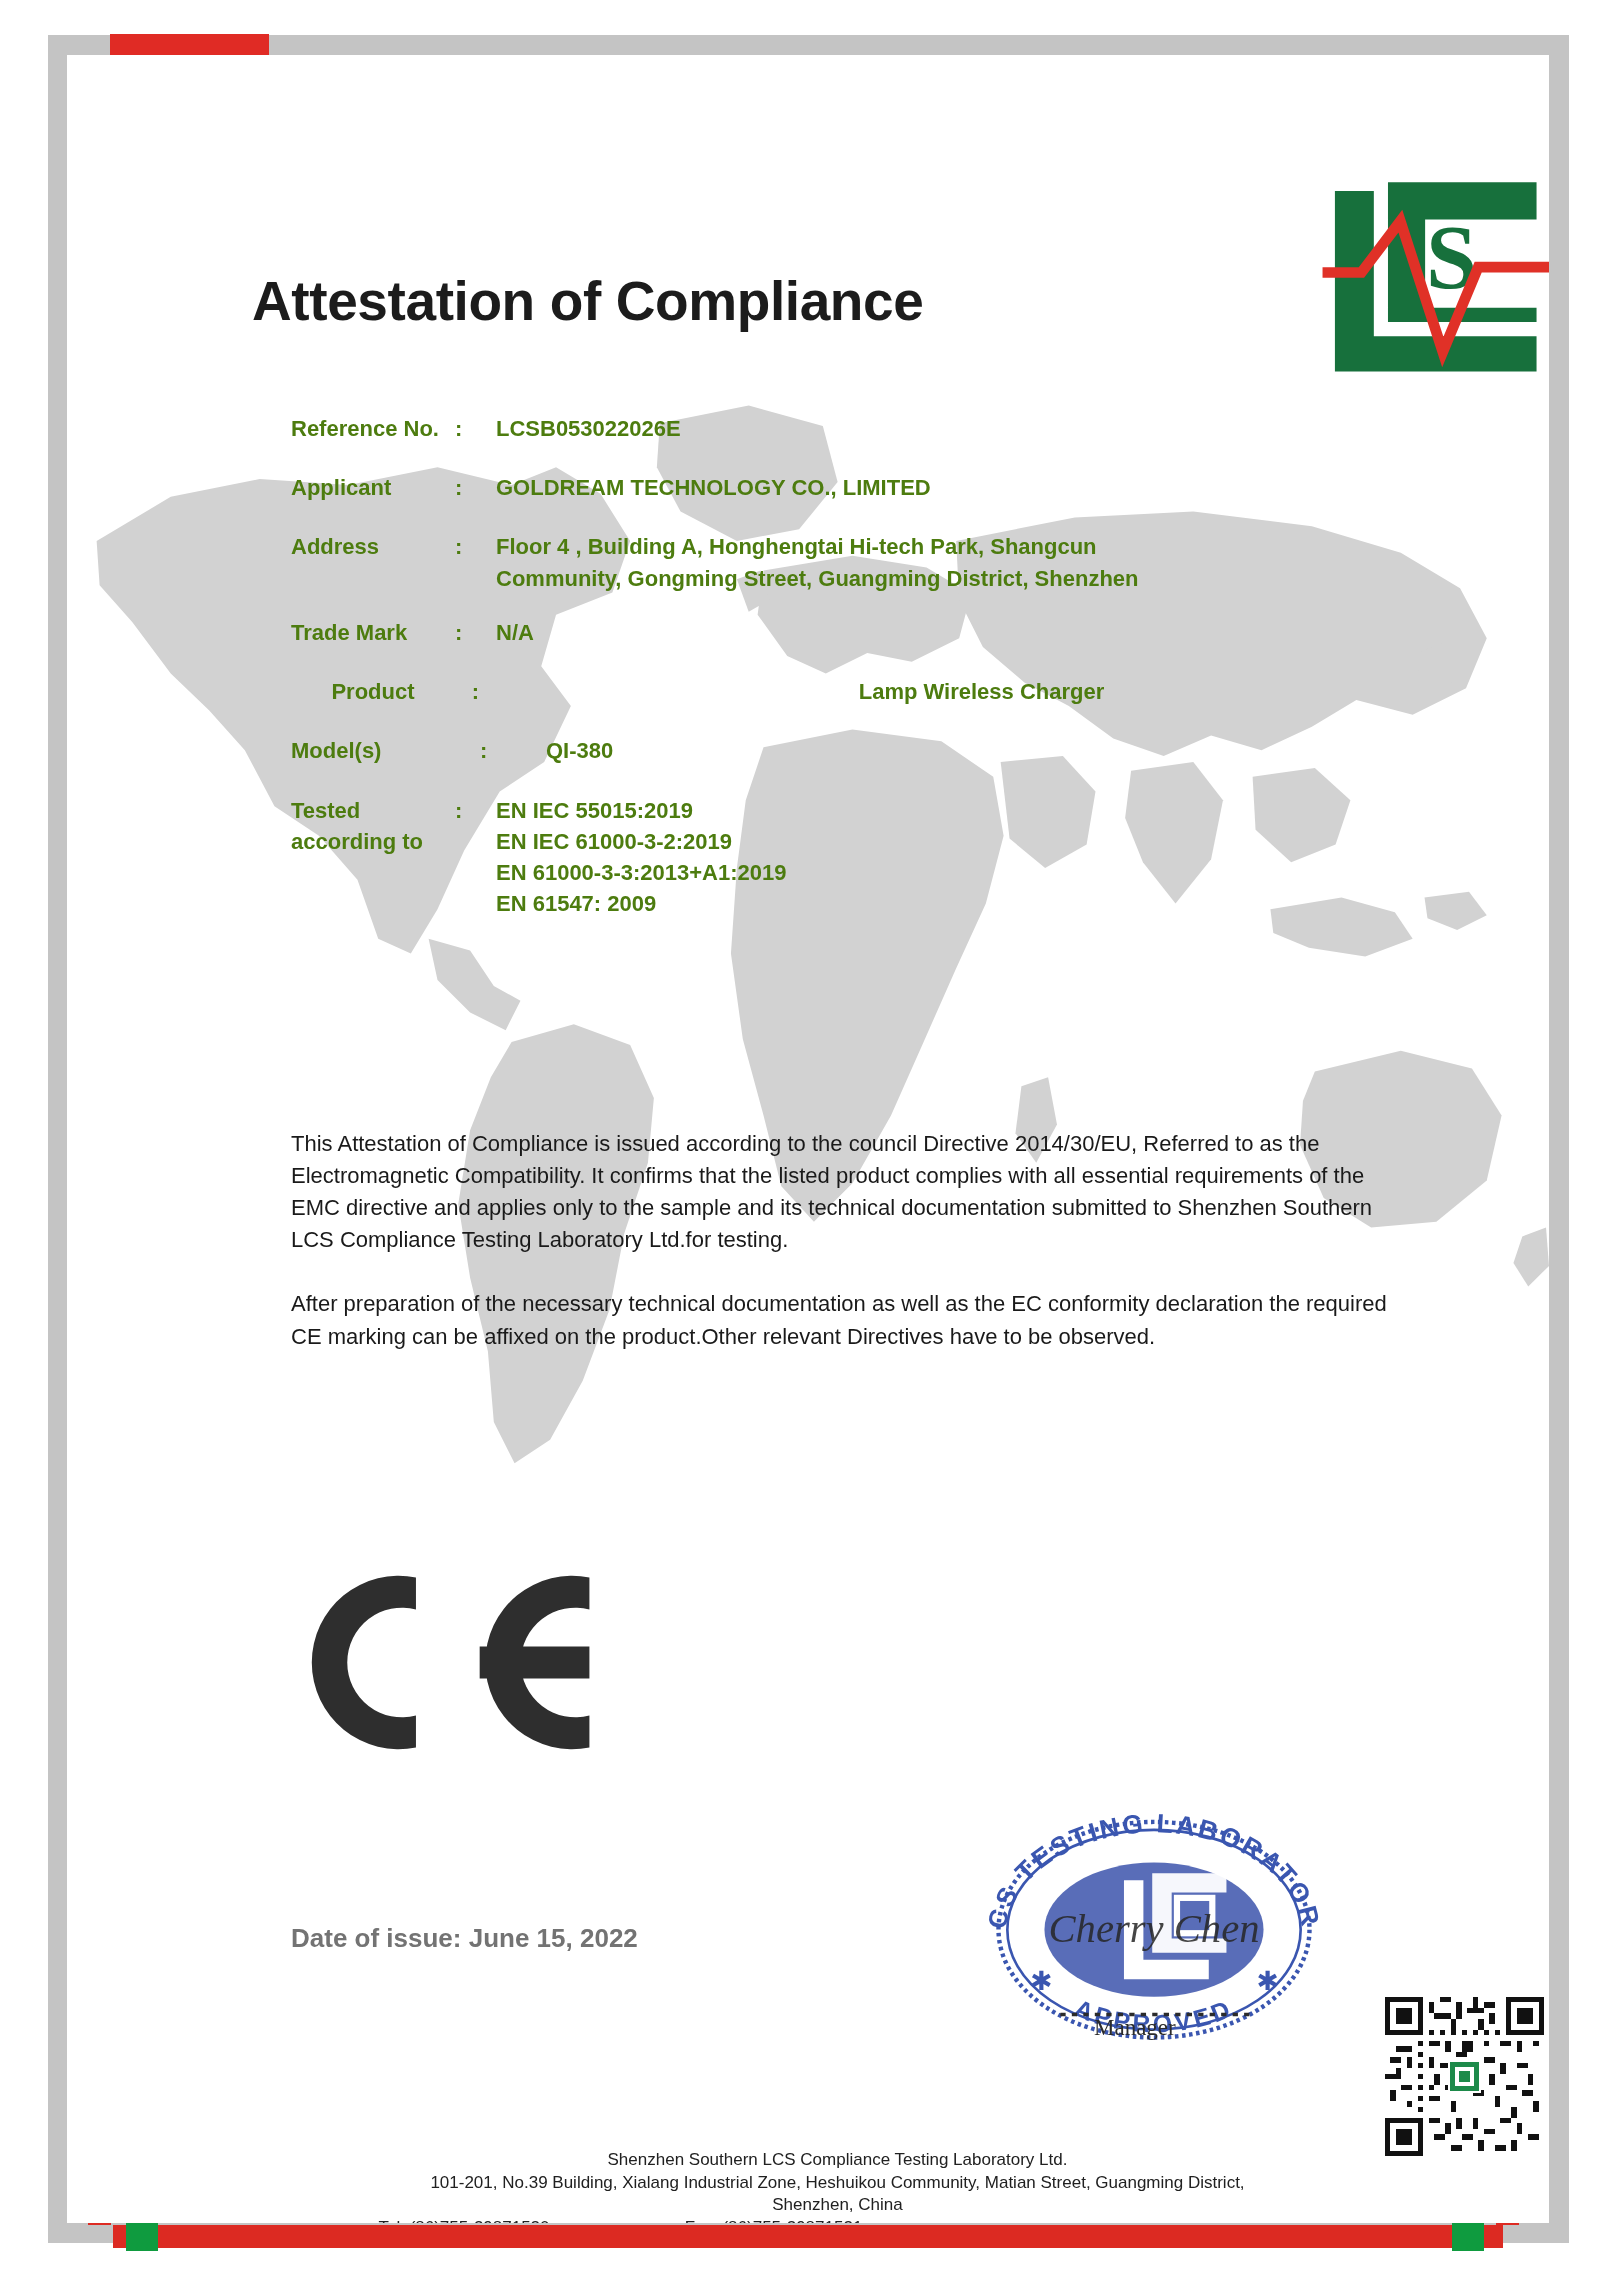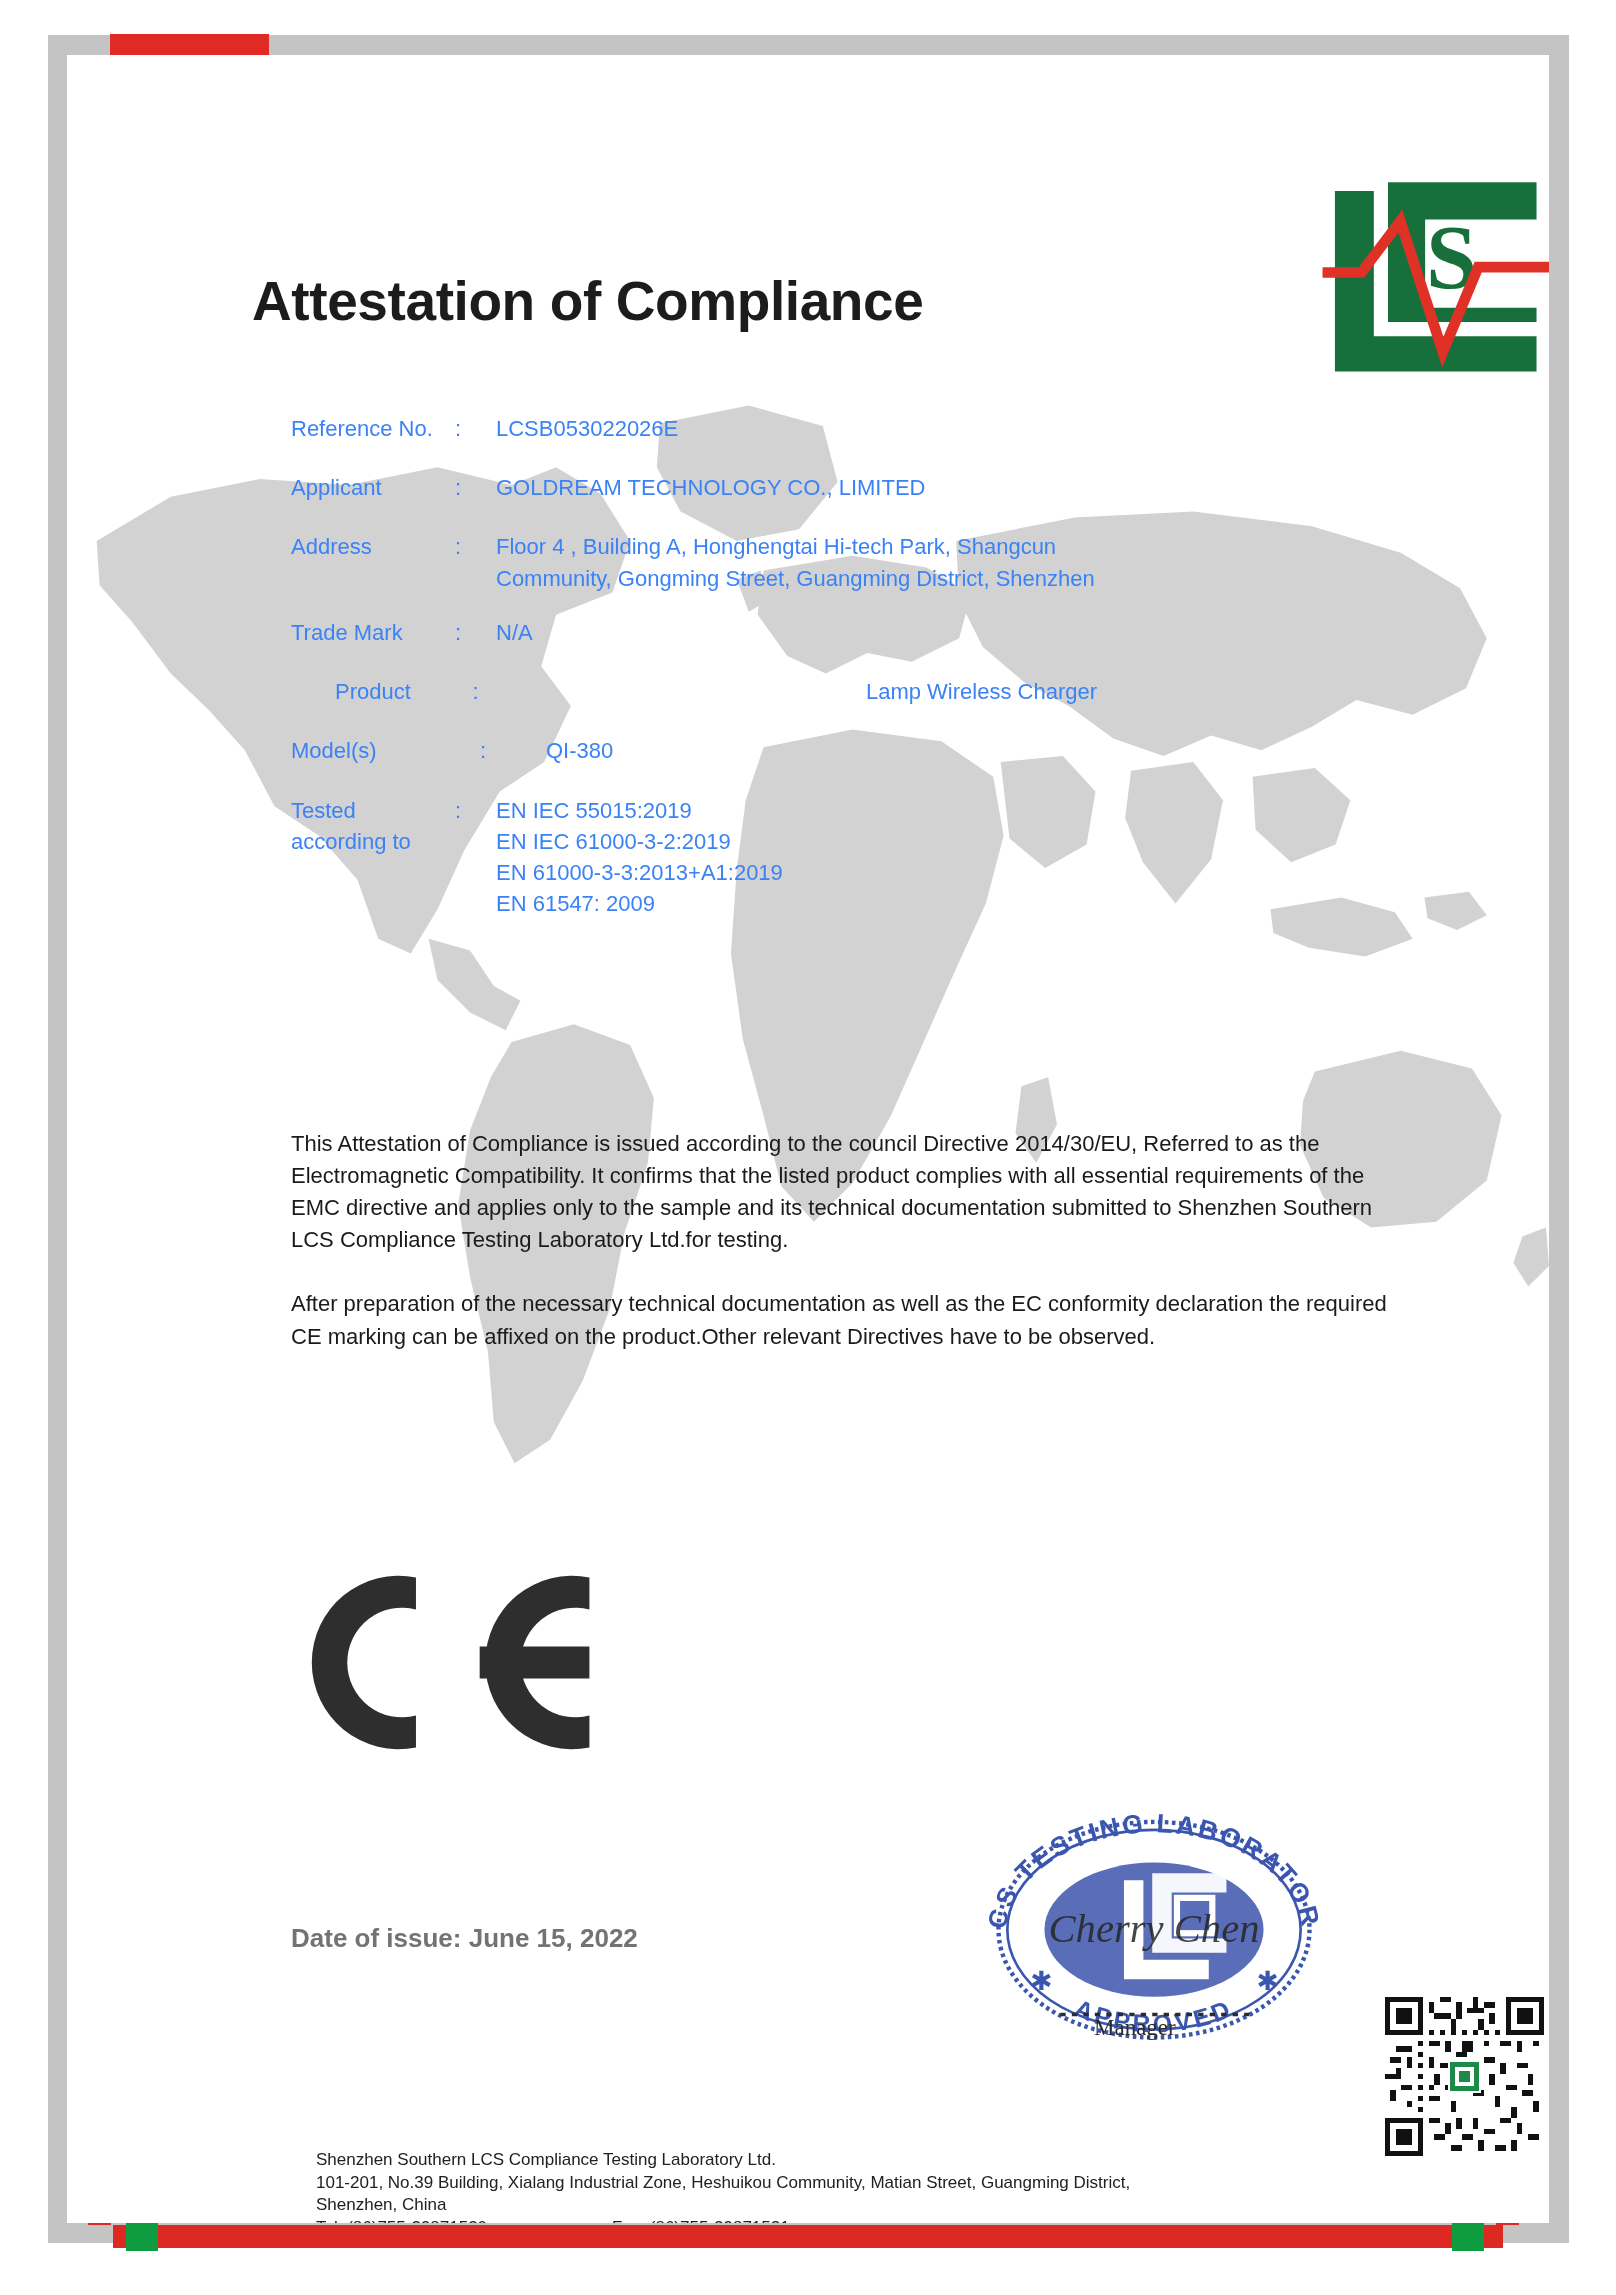--- a/index.html
+++ b/index.html
@@ -104,22 +104,22 @@
   .fields {
     position: absolute;
     left: 224px; top: 358px;
     width: 1176px;
   }
   .field-row {
     display: flex;
     align-items: flex-start;
     margin-bottom: 28px;
     font-size: 22px;
-    font-weight: normal;
-    color: #3b82f6;
+    font-weight: bold;
+    color: #4d7c0f;
     line-height: 1.42;
   }
   .field-label {
     width: 164px;
     flex: none;
     white-space: pre-line;
   }
   .field-colon {
     width: 41px;
     flex: none;
@@ -184,20 +184,21 @@
   }
 
   
   .footer {
     position: absolute;
     left: 249px; top: 2094px;
     width: 1043px;
     font-size: 17px;
     line-height: 1.33;
     color: #212121;
+    text-align: center;
   }
   .footer-contact {
     display: flex;
     width: 619px;
   }
   .footer-col-a { width: 296px; flex: none; }
   .footer-col-b { flex: 1; }
 
   .page-no {
     position: absolute;

